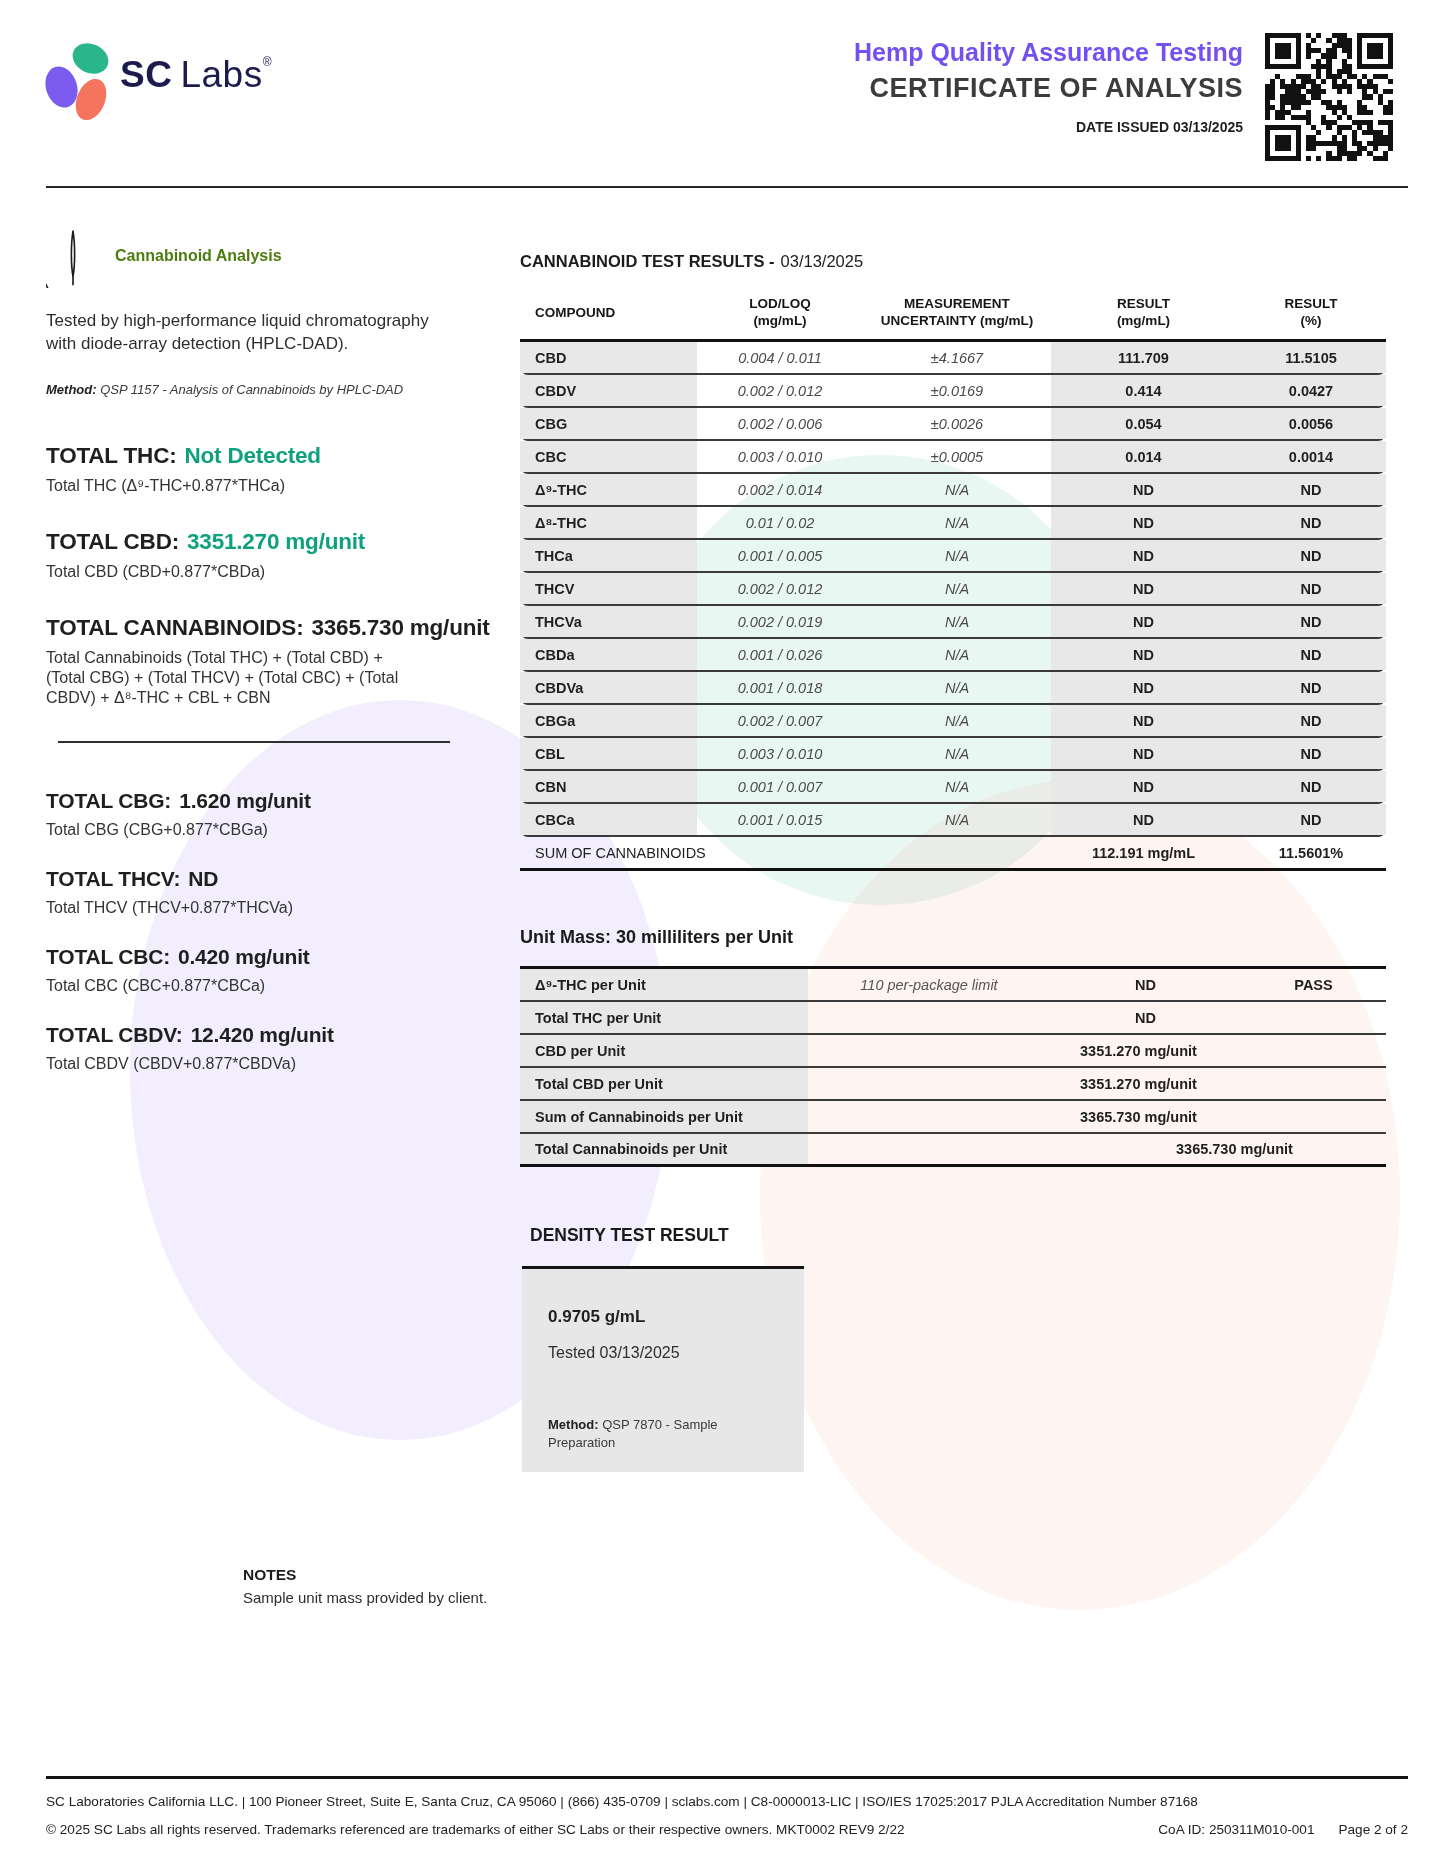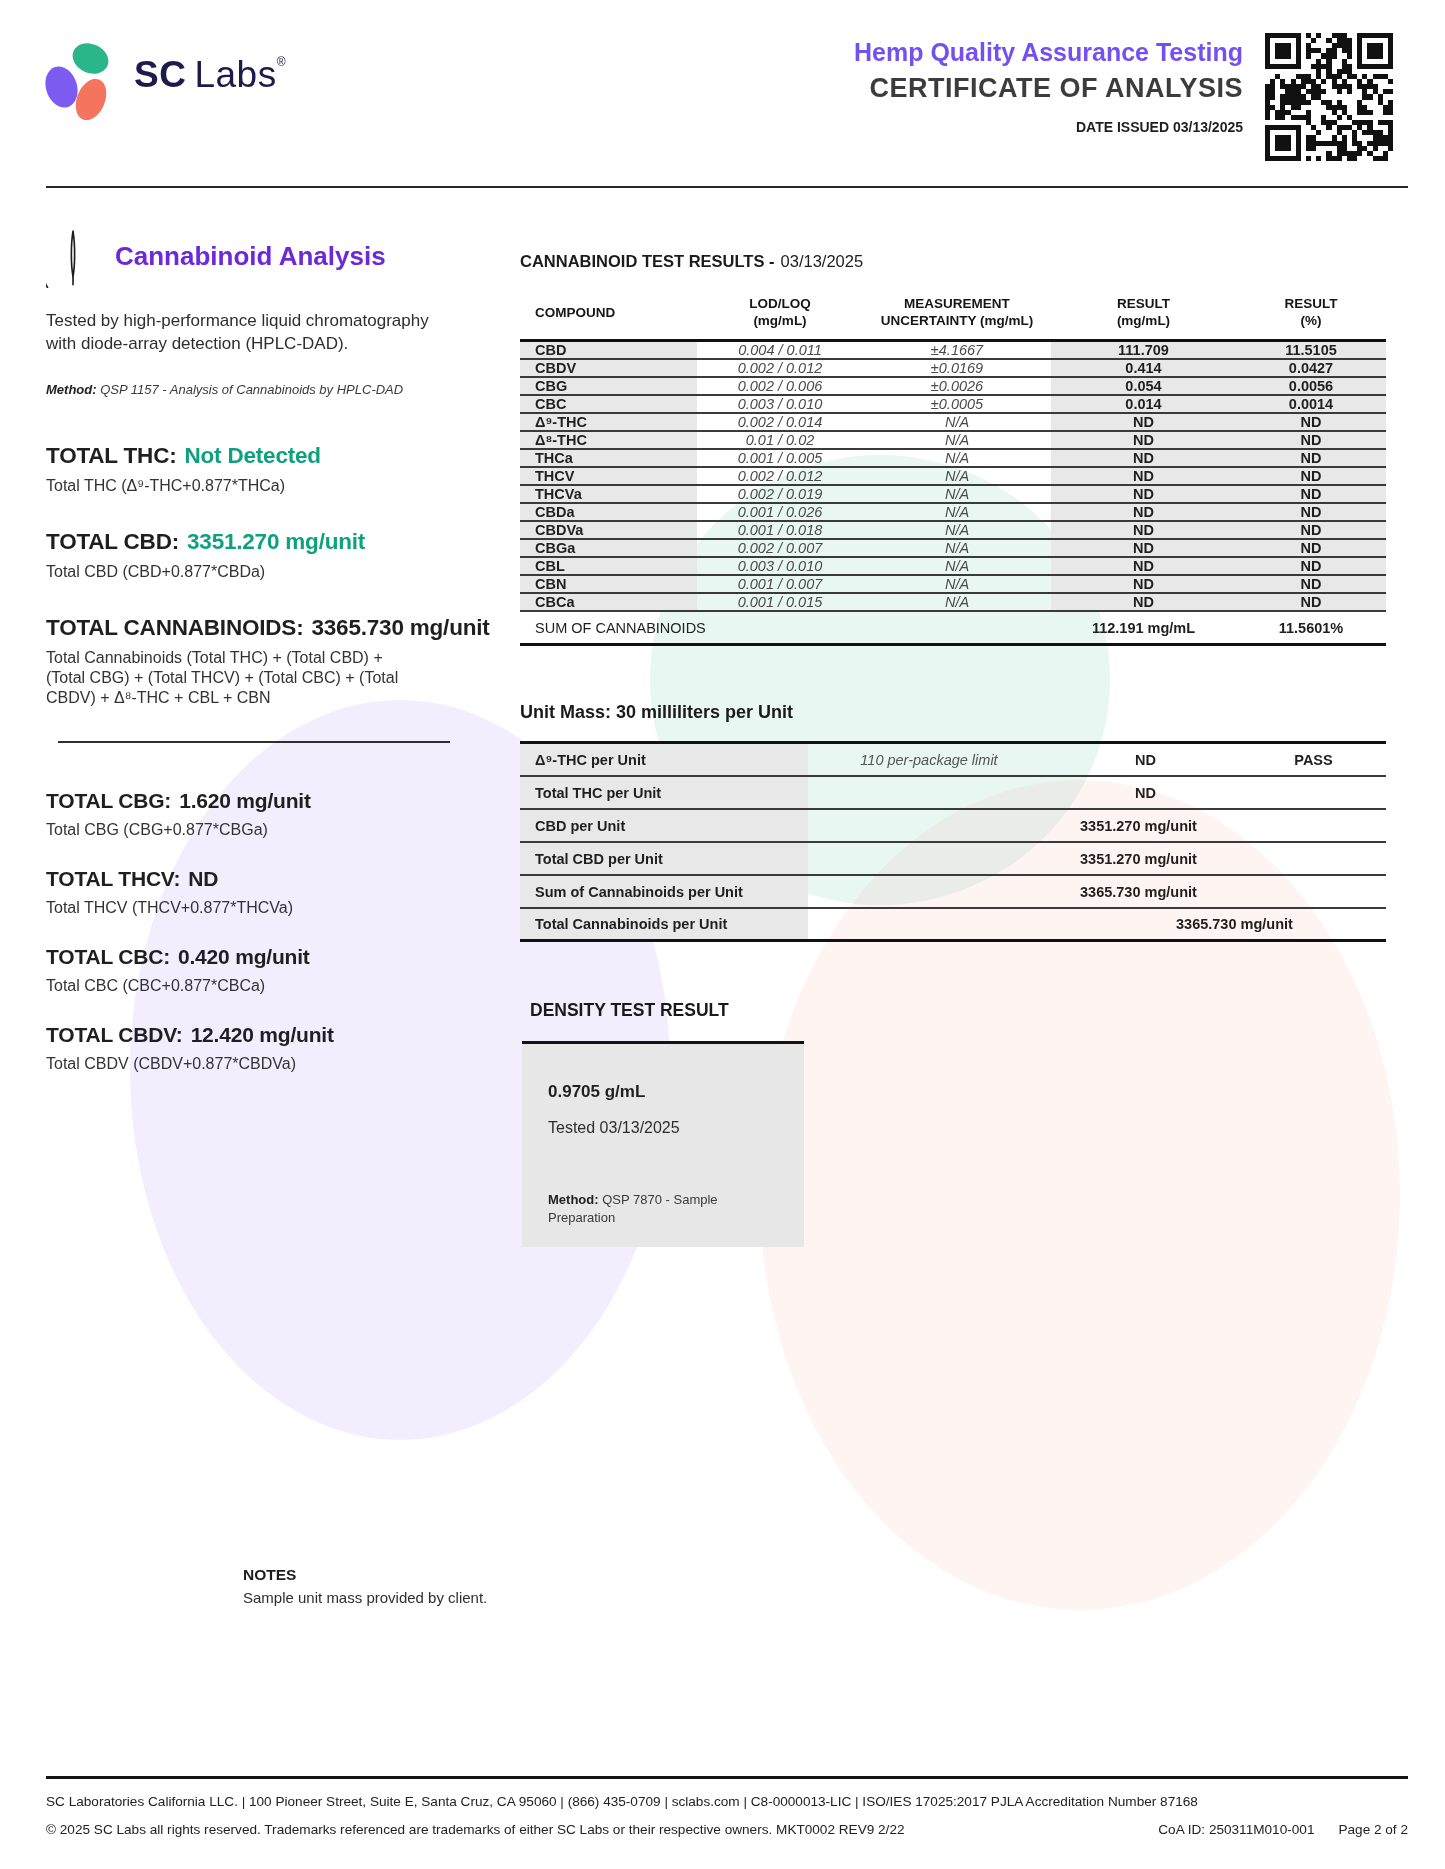--- a/index.html
+++ b/index.html
@@ -13,21 +13,21 @@
 
   
   .wm{position:absolute; border-radius:50%; z-index:0;}
   .wm-lavender{left:130px; top:700px; width:540px; height:740px; background:rgba(124,92,244,.10);}
   .wm-mint{left:650px; top:455px; width:460px; height:450px; background:rgba(43,181,138,.10);}
   .wm-pink{left:760px; top:780px; width:640px; height:830px; background:rgba(244,116,94,.08);}
 
   .layer{position:absolute; inset:0; z-index:1;}
 
   
-  .logo{position:absolute; left:46px; top:40px; display:flex; align-items:center; gap:16px;}
+  .logo{position:absolute; left:46px; top:40px; display:flex; align-items:center; gap:2px;}
   .petals{position:relative; width:72px; height:78px;}
   .petal{position:absolute; border-radius:50%;}
   .petal-purple{left:0; top:26px; width:31px; height:42px; background:var(--petal-purple); transform:rotate(-18deg);}
   .petal-teal{left:26px; top:4px; width:37px; height:29px; background:var(--petal-teal); transform:rotate(24deg);}
   .petal-coral{left:31px; top:38px; width:28px; height:43px; background:var(--petal-coral); transform:rotate(22deg);}
   .logo-text{font-size:37px; color:var(--navy); letter-spacing:.5px; position:relative; top:-4px;}
   .logo-text .sc{font-weight:800;}
   .logo-text .labs{font-weight:500; margin-left:8px;}
   .logo-text .reg{font-size:12px; vertical-align:super; font-weight:400; position:relative; top:-8px;}
 
@@ -37,21 +37,21 @@
   .date-issued{font-size:14px; font-weight:700; color:#1e1e1e; margin-top:15px;}
   .qr{position:absolute; left:1265px; top:33px; width:128px; height:128px; background:#fff;}
   .qr svg{width:100%; height:100%;}
 
   .rule-top{position:absolute; left:46px; top:186px; width:1362px; height:2px; background:#262626;}
 
   
   .left-col{position:absolute; left:46px; top:224px; width:412px;}
   .section-head{display:flex; align-items:center; gap:15px;}
   .leaf{width:54px; height:64px; flex:0 0 auto;}
-  .section-title{font-size:26px; font-weight:600; color:#6d28d9;}
+  .section-title{font-size:16px; font-weight:600; color:#4d7c0f;}
   .desc{margin-top:22px; font-size:17px; line-height:1.33; color:#2e2e2e; width:390px;}
   .method-line{margin-top:27px; font-size:13px; color:#3a3a3a;font-style:italic;}
   .method-line b{color:#222;}
   .totals{margin-top:46px;}
   .total-item{margin-bottom:33px;}
   .total-line{font-size:22.5px; font-weight:700; white-space:nowrap; letter-spacing:-.2px;}
   .total-value{margin-left:8px;}
   .total-value.accent{color:var(--accent);}
   .total-formula{margin-top:7px; font-size:16px; color:#333; width:360px; line-height:1.25;}
   .divider{width:392px; height:2px; background:#2f2f2f; margin:8px 0 30px 12px;}
@@ -60,21 +60,21 @@
 
   
   .right-col{position:absolute; left:520px; top:252px; width:866px;}
   .rt-title{font-size:16.5px; color:#1c1c1c;}
   .rt-title .tb{font-weight:700;}
   .rt-title .td{font-weight:400; margin-left:6px;}
   .grid5{display:grid; grid-template-columns:177px 166px 188px 185px 150px;}
   .t-head{margin-top:16px; height:55px; border-bottom:3px solid var(--heavy-line); align-items:center;}
   .th{font-size:13.5px; font-weight:700; text-align:center; line-height:1.25; color:#161616;}
   .th.first{text-align:left; padding-left:15px;}
-  .t-row{height:18px; border-bottom:2px solid var(--row-line); align-items:stretch;}
+  .t-row{height:33px; border-bottom:2px solid var(--row-line); align-items:stretch;border-radius:8px;}
   .c{display:flex; align-items:center; font-size:14.5px;}
   .c0{background:var(--gray-cell); font-weight:700; padding-left:15px;}
   .c1,.c2{font-style:italic; color:#4a4a4a; justify-content:center;}
   .c3,.c4{background:var(--gray-cell); font-weight:700; justify-content:center;}
   .t-sum{height:34px; border-bottom:3px solid var(--heavy-line); align-items:center;}
   .t-sum .s-label{grid-column:1/4; font-weight:400; font-size:14.5px; padding-left:15px;}
   .t-sum .s-val{font-weight:700; font-size:14.5px; text-align:center;}
 
   
   .um-heading{margin-top:56px; font-size:18px; font-weight:700; color:#1a1a1a;}

